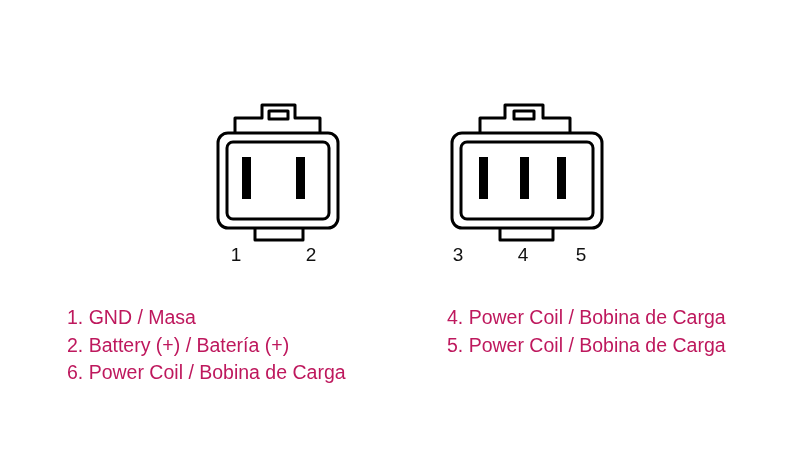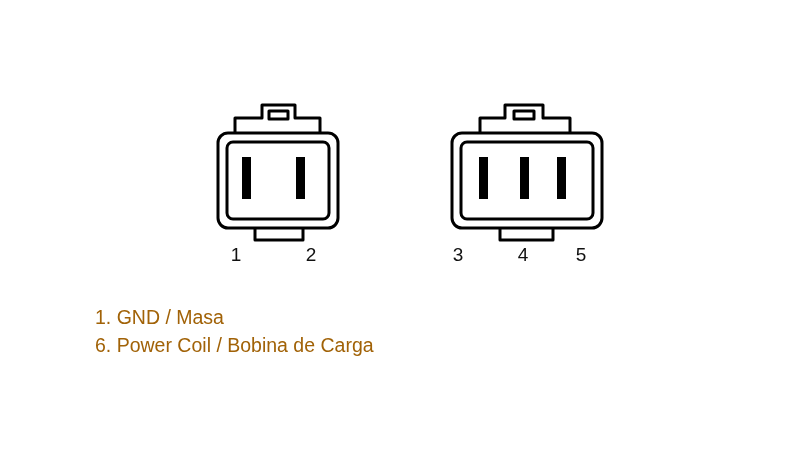--- a/index.html
+++ b/index.html
@@ -24,23 +24,22 @@
     width: 22px;
     text-align: center;
     font-size: 19px;
     line-height: 20px;
     color: #111111;
   }
   .legend {
     position: absolute;
     font-size: 19.5px;
     line-height: 27.5px;
-    color: #a16207;
+    color: #be185d;
     white-space: nowrap;
-    margin-left: 28px;
   }
 </style>
 </head>
 <body>
 
 <div class="canvas">
 
   <svg class="connector" style="left:210px; top:100px;" width="140" height="146" viewBox="0 0 140 146">
     <g fill="none" stroke="#000000" stroke-width="3" stroke-linejoin="round">
       <path d="M25,34 V18 H52 V5 H85 V18 H110 V34"></path>
@@ -67,17 +66,22 @@
   </svg>
 
   <div class="pin-num" style="left:225px; top:245px;">1</div>
   <div class="pin-num" style="left:300px; top:245px;">2</div>
   <div class="pin-num" style="left:447px; top:245px;">3</div>
   <div class="pin-num" style="left:512px; top:245px;">4</div>
   <div class="pin-num" style="left:570px; top:245px;">5</div>
 
   <div class="legend" style="left:67px; top:304px;">
     <div>1. GND / Masa</div>
+    <div>2. Battery (+) / Batería (+)</div>
     <div>6. Power Coil / Bobina de Carga</div>
   </div>
 
+  <div class="legend" style="left:447px; top:304px;">
+    <div>4. Power Coil / Bobina de Carga</div>
+    <div>5. Power Coil / Bobina de Carga</div>
+  </div>
 
 </div>
 
 </body></html>

